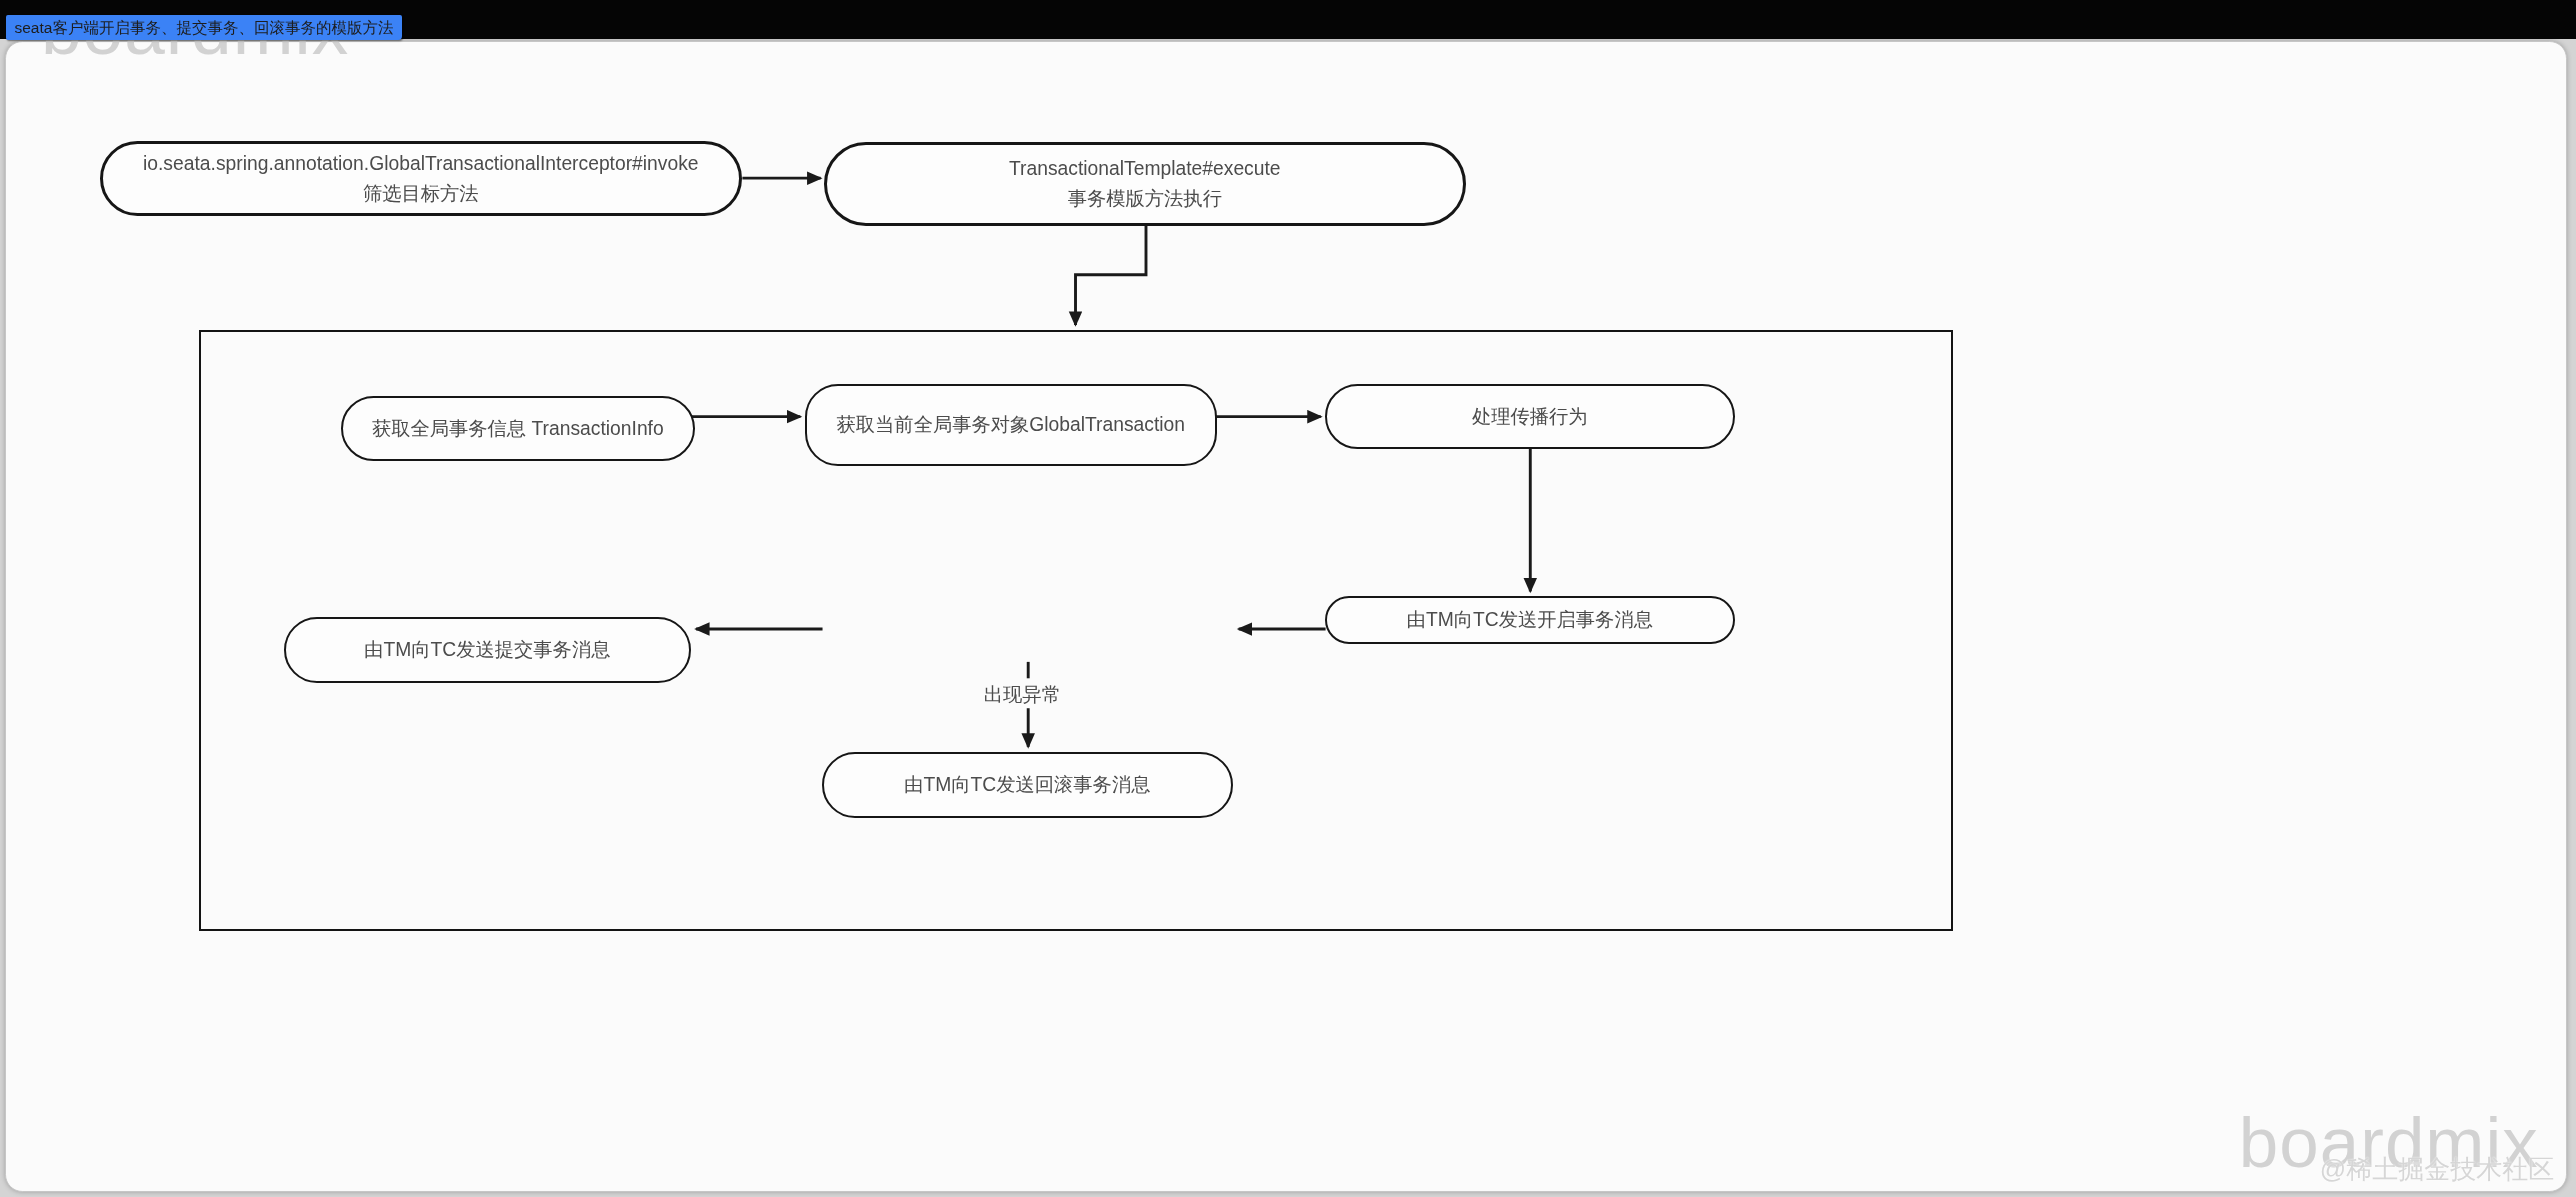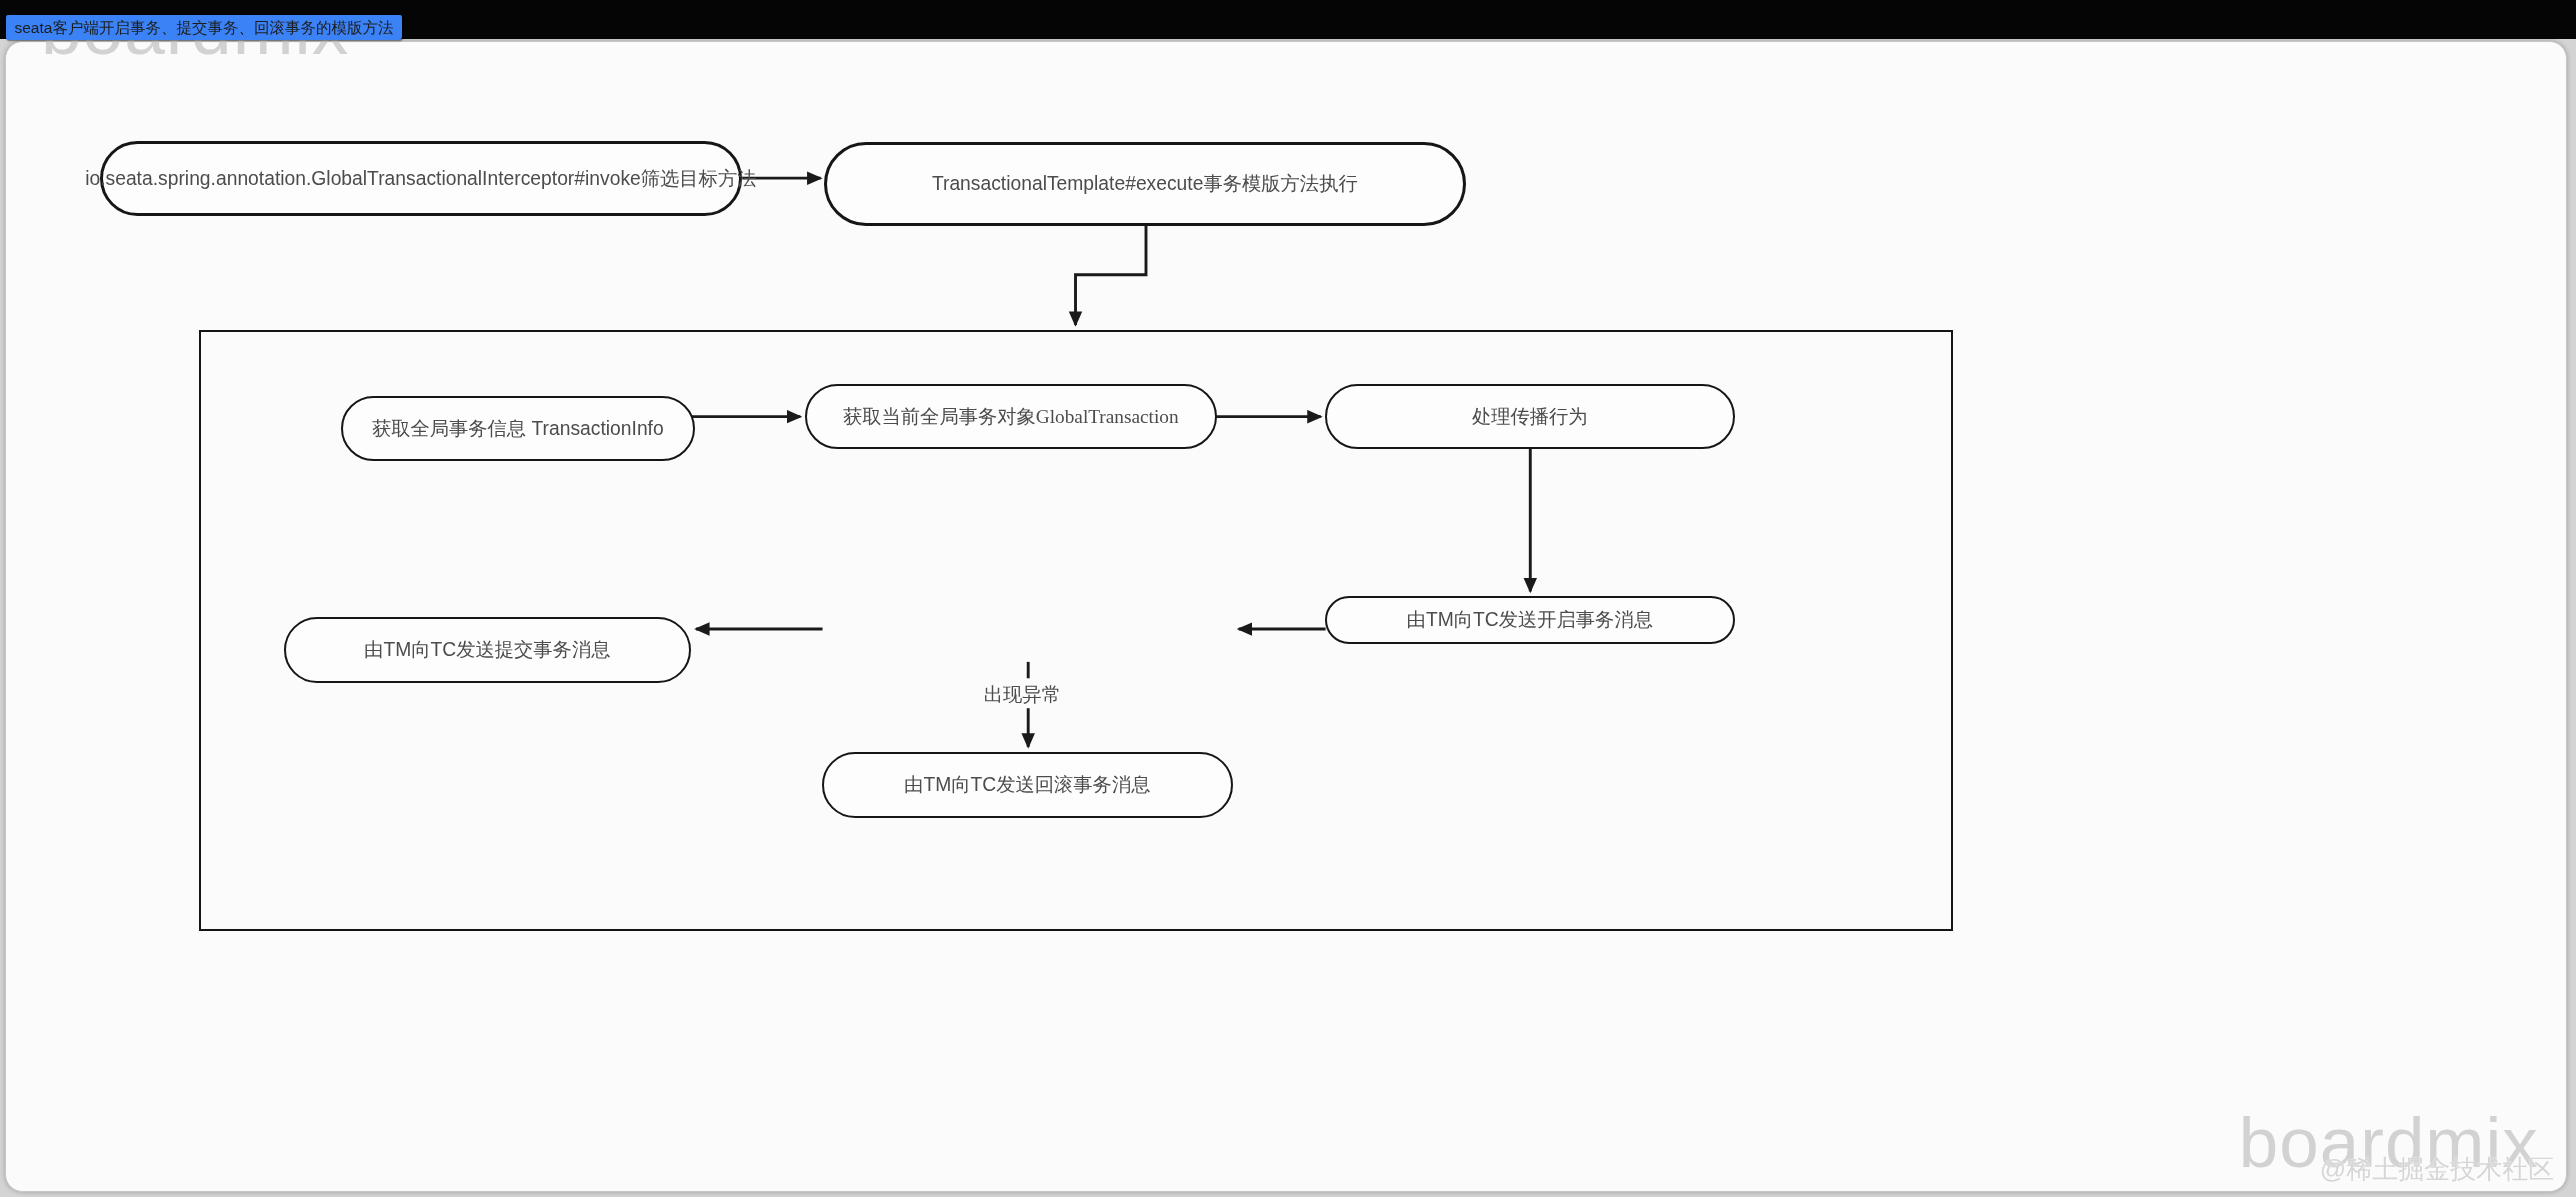--- a/index.html
+++ b/index.html
@@ -29,40 +29,40 @@
     font-size:73px;font-weight:400;z-index:2;user-select:none;white-space:nowrap;
   }
   .wm-top{left:41px;top:-13.5px;}
   .wm-bottom{position:absolute;right:27px;bottom:7.7px;color:#d2d2d2;font-size:71px;letter-spacing:1px;white-space:nowrap;z-index:2;}
   .credit{
     position:absolute;right:11.6px;bottom:3.9px;color:#d6d6d6;font-size:26px;
     z-index:3;text-shadow:0 0 1.9px #ffffff;white-space:nowrap;text-align:right;
   }
   .node{
     position:absolute;background:#fdfdfd;border:2.9px solid #161616;
-    border-radius:33px;display:flex;flex-direction:row;align-items:center;
+    border-radius:33px;display:flex;flex-direction:column;align-items:center;
     justify-content:center;color:#4c4c4c;font-size:19.3px;line-height:1.55;
     text-align:center;z-index:2;box-sizing:border-box;white-space:nowrap;
   }
   .node.lg{border-width:3.9px;border-radius:42px;}
   .container-rect{
     position:absolute;left:193px;top:288px;width:1754px;height:601px;
     border:2.9px solid #141414;background:transparent;z-index:1;box-sizing:border-box;
   }
   .edges{position:absolute;left:0;top:0;width:2560px;height:1149px;z-index:1;}
   .edge{stroke:#1a1a1a;stroke-width:3;fill:none;}
   .edge-label{
     position:absolute;left:978px;top:639px;width:87px;text-align:left;
     color:#4c4c4c;font-size:19.3px;background:#fbfbfb;z-index:2;white-space:nowrap;
   }
   
   .n-interceptor{left:94px;top:99px;width:642px;height:75px;}
   .n-template{left:818px;top:100px;width:642px;height:84px;}
   .n-getinfo{left:335px;top:342px;width:354px;height:65px;margin-top:12px;}
-  .n-getglobal{left:799px;top:342px;width:412px;height:65px;font-family:Liberation Serif, serif;}
+  .n-getglobal{left:799px;top:342px;width:412px;height:82px;}
   .n-propagation{left:1319px;top:342px;width:410px;height:65px;}
   .n-commit{left:278px;top:554px;width:407px;height:66px;margin-top:21px;}
   .n-chain{left:816px;top:554px;width:411px;height:66px;}
   .n-begin{left:1319px;top:554px;width:410px;height:48px;}
   .n-rollback{left:816px;top:710px;width:411px;height:66px;}
 </style>
 </head>
 <body>
 
 <div class="topbar"></div>

